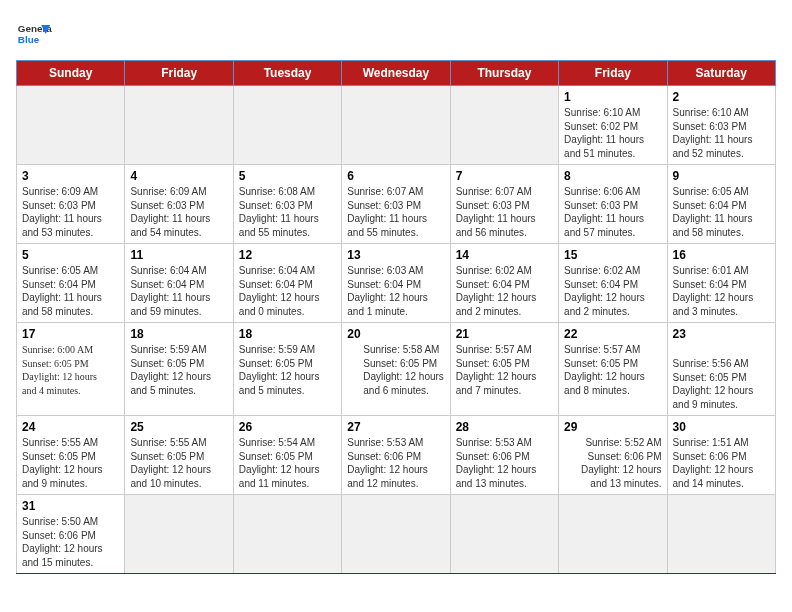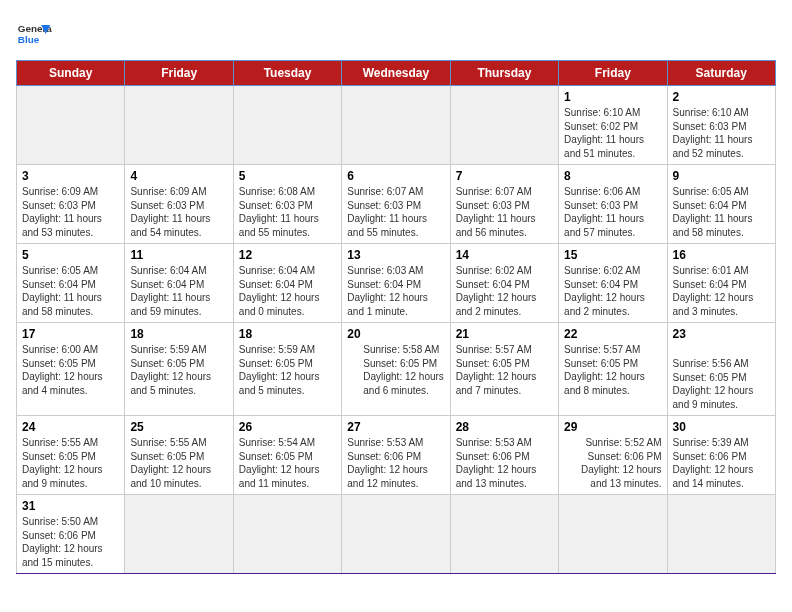--- a/index.html
+++ b/index.html
@@ -223,21 +223,21 @@
           <span class="day-num">16</span>
           <div class="day-info" style="white-space: pre-line;">Sunrise: 6:01 AM
 Sunset: 6:04 PM
 Daylight: 12 hours
 and 3 minutes.</div>
         </td>
       </tr>
       <tr>
         <td>
           <span class="day-num">17</span>
-          <div class="day-info" style="white-space: pre-line;">Sunrise: 6:00 AM
+          <div class="day-info" style="white-space: pre-line; font-family: Liberation Serif, serif;">Sunrise: 6:00 AM
 Sunset: 6:05 PM
 Daylight: 12 hours
 and 4 minutes.</div>
         </td>
         <td>
           <span class="day-num">18</span>
           <div class="day-info" style="white-space: pre-line;">Sunrise: 5:59 AM
 Sunset: 6:05 PM
 Daylight: 12 hours
 and 5 minutes.</div>
@@ -316,21 +316,21 @@
         </td>
         <td>
           <span class="day-num">29</span>
           <div class="day-info" style="white-space: pre-line; text-align: right;">Sunrise: 5:52 AM
 Sunset: 6:06 PM
 Daylight: 12 hours
 and 13 minutes.</div>
         </td>
         <td>
           <span class="day-num">30</span>
-          <div class="day-info" style="white-space: pre-line;">Sunrise: 5:39 AM
+          <div class="day-info" style="white-space: pre-line;">Sunrise: 1:51 AM
 Sunset: 6:06 PM
 Daylight: 12 hours
 and 14 minutes.</div>
         </td>
       </tr>
       <tr class="last-row">
         <td>
           <span class="day-num">31</span>
           <div class="day-info" style="white-space: pre-line;">Sunrise: 5:50 AM
 Sunset: 6:06 PM

